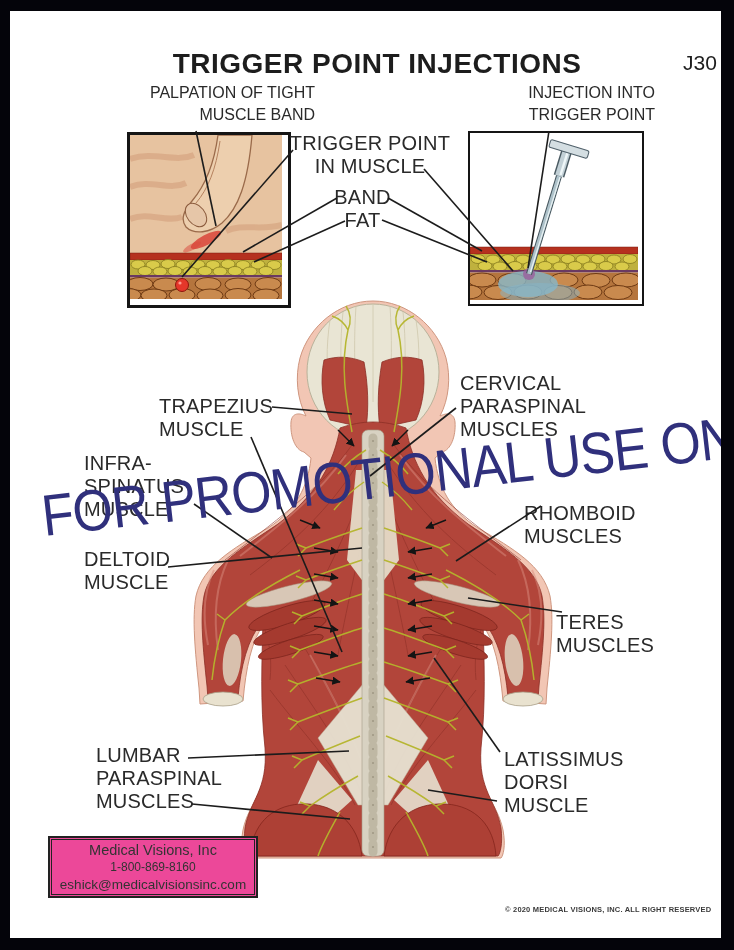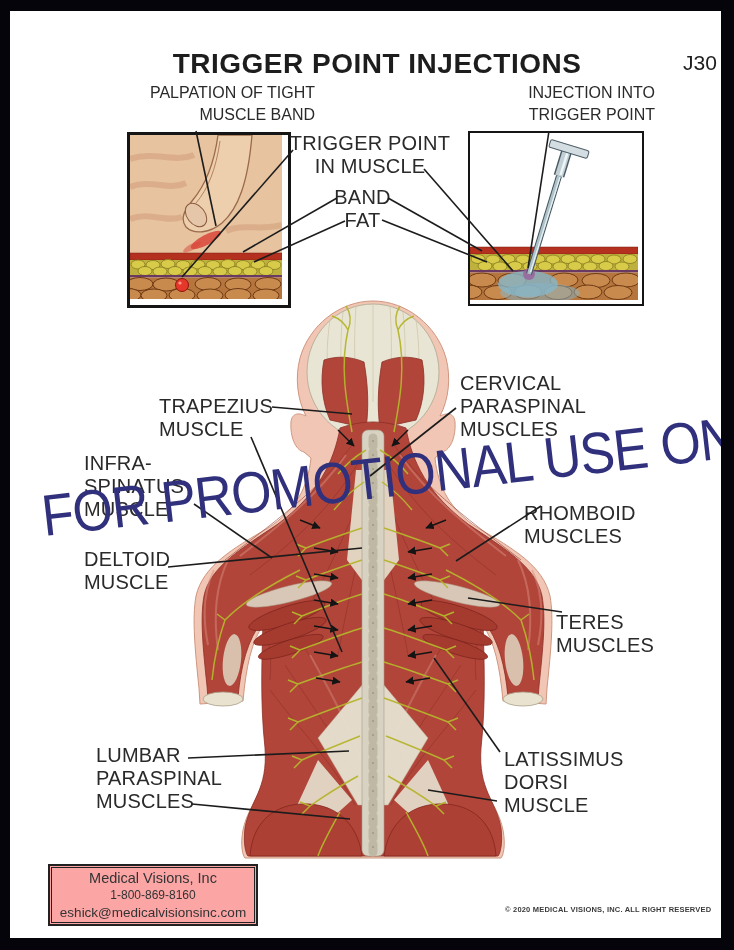--- a/index.html
+++ b/index.html
@@ -18,22 +18,22 @@
   .caption span{display:block;}
   .panel{position:absolute;background:#fff;z-index:5;}
   .panel svg{display:block;}
   #panelA{left:127px;top:132px;width:158px;height:170px;border:3px solid #151515;}
   #panelB{left:468px;top:131px;width:172px;height:171px;border:2px solid #151515;}
   #figure-svg{position:absolute;left:0;top:0;z-index:8;}
   #lines-svg{position:absolute;left:0;top:0;z-index:30;pointer-events:none;}
   .watermark{position:absolute;left:42px;top:486px;z-index:40;white-space:nowrap;
              font-size:52px;letter-spacing:-1px;font-weight:normal;
              transform:rotate(-6.5deg) scaleY(1.12);transform-origin:0 50%;}
-  .footbox{position:absolute;left:48px;top:864px;width:204px;height:56px;border:2px solid #222;
-           padding:1px;z-index:20;background:#fca5a5;}
+  .footbox{position:absolute;left:48px;top:836px;width:204px;height:56px;border:2px solid #222;
+           padding:1px;z-index:20;background:#ec4899;}
   .footbox .inner{border:1px solid #222;width:100%;height:100%;box-sizing:border-box;
                   display:flex;flex-direction:column;justify-content:center;text-align:center;}
   .footbox .l1{font-size:14.5px;color:#333;line-height:17px;}
   .footbox .l2{font-size:12px;color:#333;line-height:17px;}
   .footbox .l3{font-size:13.5px;color:#333;line-height:17px;}
   .copyright{position:absolute;left:505px;top:905px;width:220px;font-size:7.5px;font-weight:bold;
              color:#3a3a3a;letter-spacing:.2px;z-index:20;text-align:left;}
 </style>
 </head>
 <body>

